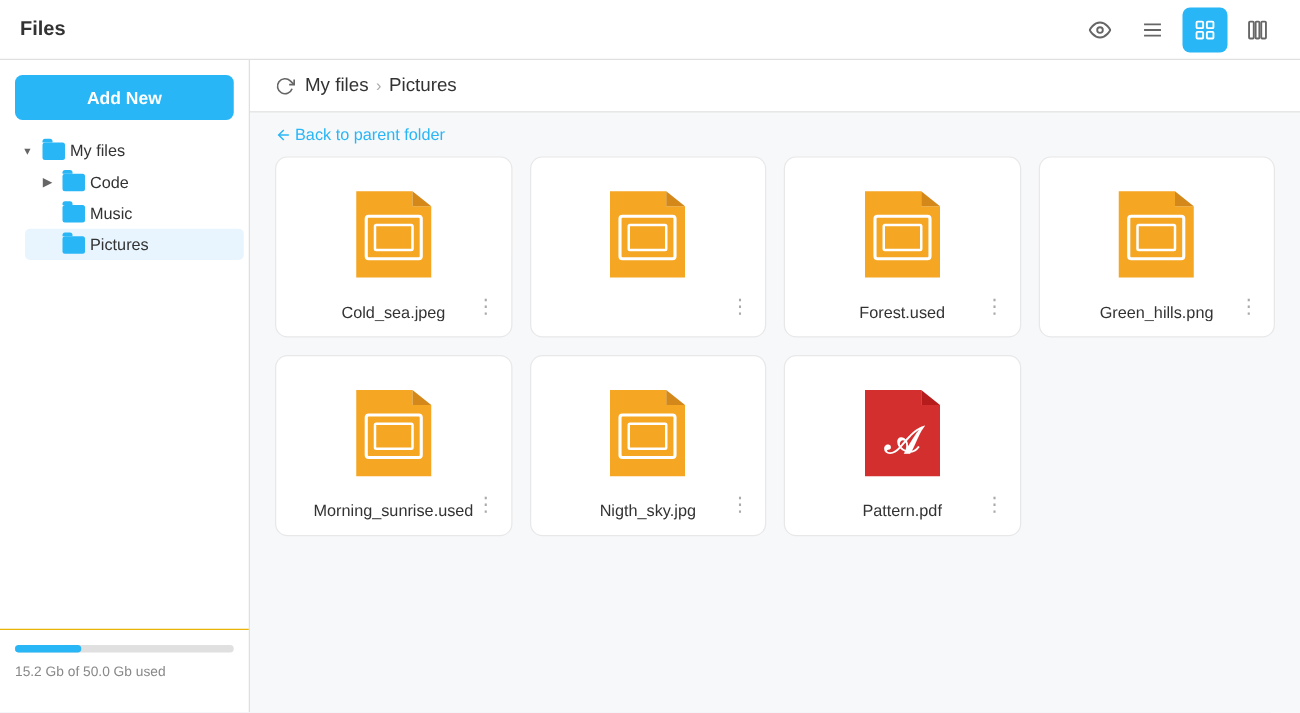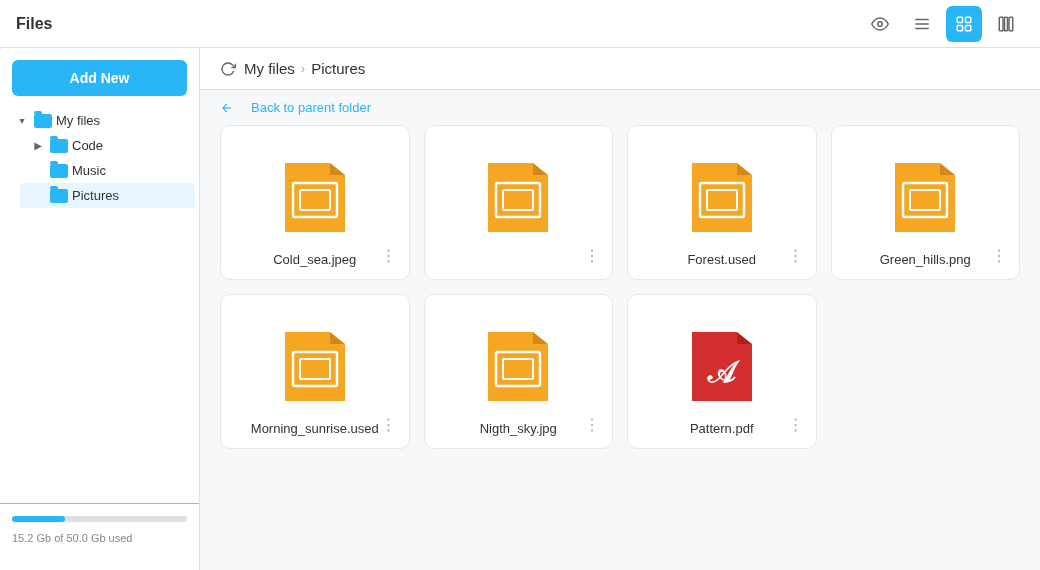--- a/index.html
+++ b/index.html
@@ -36,26 +36,26 @@
 
     
     .content { flex: 1; display: flex; flex-direction: column; overflow: hidden; background: #f7f8fa; }
     .content-header { display: flex; align-items: center; background: #fff; padding: 12px 20px; border-bottom: 1px solid #e0e0e0; gap: 8px; }
     .refresh-btn { background: none; border: none; cursor: pointer; color: #666; font-size: 16px; display: flex; align-items: center; }
     .breadcrumb { display: flex; align-items: center; gap: 6px; font-size: 15px; color: #333; }
     .breadcrumb-sep { color: #aaa; font-size: 13px; }
     .breadcrumb-current { font-weight: 500; }
 
     .back-bar { padding: 10px 20px; }
-    .back-link { display: flex; align-items: center; gap: 17px; color: #29b6f6; font-size: 13px; cursor: pointer; text-decoration: none; }
+    .back-link { display: flex; align-items: center; gap: 2px; color: #29b6f6; font-size: 13px; cursor: pointer; text-decoration: none; }
 
     .files-grid { display: grid; grid-template-columns: repeat(4, 1fr); gap: 14px; padding: 0 20px 20px; overflow-y: auto; }
 
     
-    .file-card { background: #fff; border-radius: 10px; padding: 26px 12px 12px; display: flex; flex-direction: column; align-items: center; position: relative; border: 1px solid #e8e8e8; cursor: pointer; }
+    .file-card { background: #fff; border-radius: 10px; padding: 16px 12px 12px; display: flex; flex-direction: column; align-items: center; position: relative; border: 1px solid #e8e8e8; cursor: pointer; }
     .file-icon-wrap { width: 90px; height: 90px; display: flex; align-items: center; justify-content: center; margin-bottom: 10px; }
     .file-name { font-size: 13px; color: #333; text-align: center; width: 100%; overflow: hidden; text-overflow: ellipsis; white-space: nowrap; }
     .file-menu-btn { position: absolute; bottom: 12px; right: 8px; background: none; border: none; cursor: pointer; color: #aaa; font-size: 16px; padding: 2px 4px; border-radius: 4px; }
   </style>
 </head>
 <body>
 
 <div class="topbar">
   <span class="topbar-title">Files</span>
   <div class="topbar-actions">

